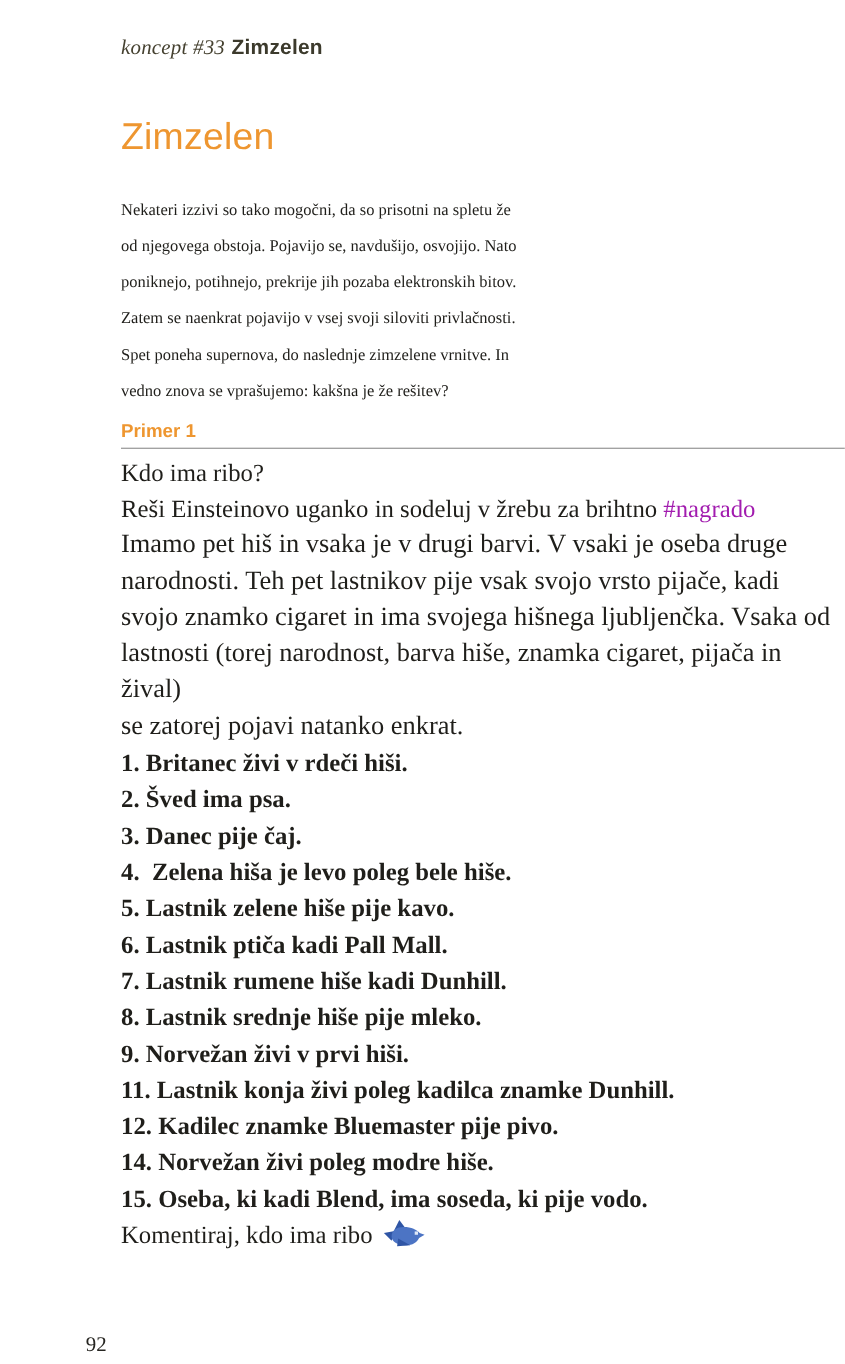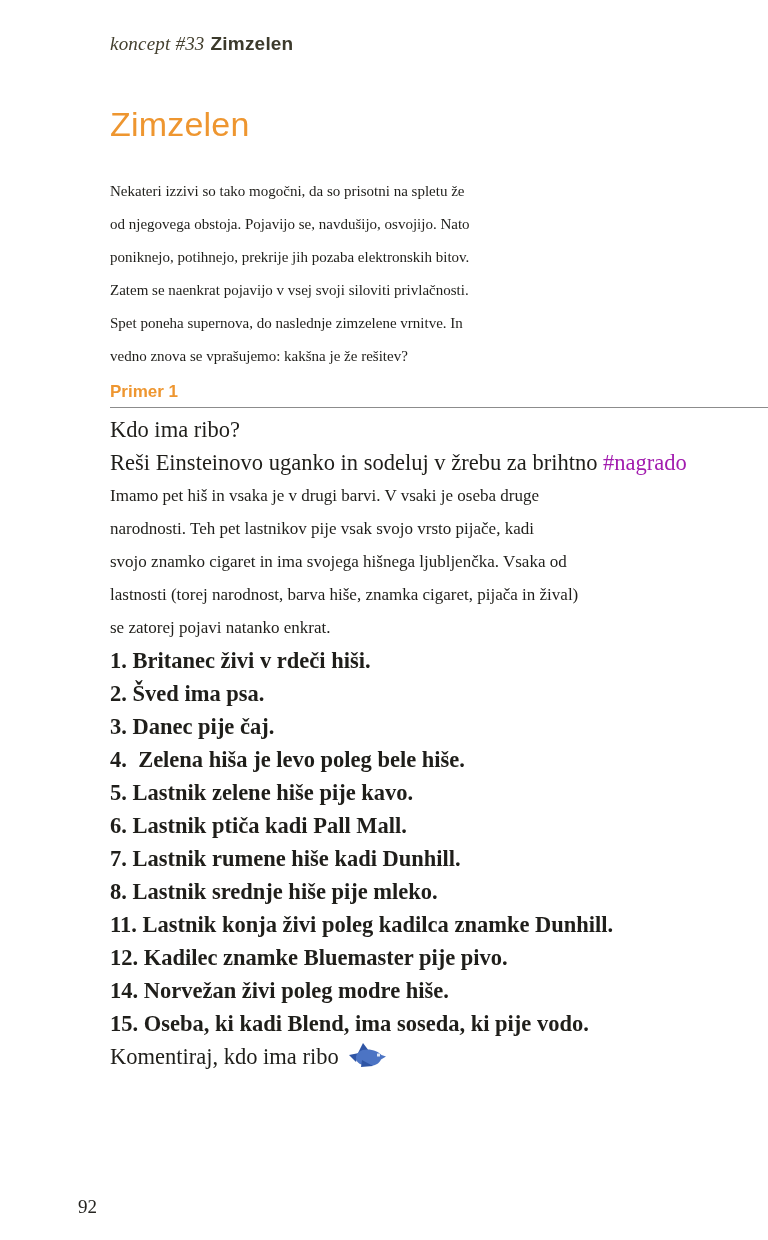--- a/index.html
+++ b/index.html
@@ -66,21 +66,21 @@
     width: 690px;   
     margin: 5px 0 5px 0;
   }
   
   .riddle-line, .cta-line {
     font-size: 22.5px;
     line-height: 33px;
     width: 645px;
   }
   .riddle-desc {
-    font-size: 17px;
+    font-size: 24px;
     line-height: 33px;
     width: 645px;
     white-space: pre-line;
   }
   .cta-link {
     color: #a21caf;
     text-decoration: none;
     cursor: pointer;
   }
   
@@ -100,21 +100,21 @@
   .bird-icon {
     display: inline-block;
     width: 40px;
     height: 30px;
     cursor: pointer;
   }
   
   .page-number {
     position: absolute;
     left: 78px;
-    bottom: 22px;
+    bottom: 6px;
     font-size: 19px;
     color: #262521;
   }
 </style>
 </head>
 <body>
 
 <div class="page">
 
   <div class="running-header">
@@ -147,20 +147,21 @@
 
     <div class="clues">
         <p>1. Britanec živi v rdeči hiši.</p>
         <p>2. Šved ima psa.</p>
         <p>3. Danec pije čaj.</p>
         <p>4. &nbsp;Zelena hiša je levo poleg bele hiše.</p>
         <p>5. Lastnik zelene hiše pije kavo.</p>
         <p>6. Lastnik ptiča kadi Pall Mall.</p>
         <p>7. Lastnik rumene hiše kadi Dunhill.</p>
         <p>8. Lastnik srednje hiše pije mleko.</p>
+        <p>9. Norvežan živi v prvi hiši.</p>
         <p>11. Lastnik konja živi poleg kadilca znamke Dunhill.</p>
         <p>12. Kadilec znamke Bluemaster pije pivo.</p>
         <p>14. Norvežan živi poleg modre hiše.</p>
         <p>15. Oseba, ki kadi Blend, ima soseda, ki pije vodo.</p>
       </div>
 
     <div class="comment-line">
       <span>Komentiraj, kdo ima ribo</span>
       <span class="bird-icon">
         <svg viewBox="0 0 40 30" width="40" height="30" aria-hidden="true">

